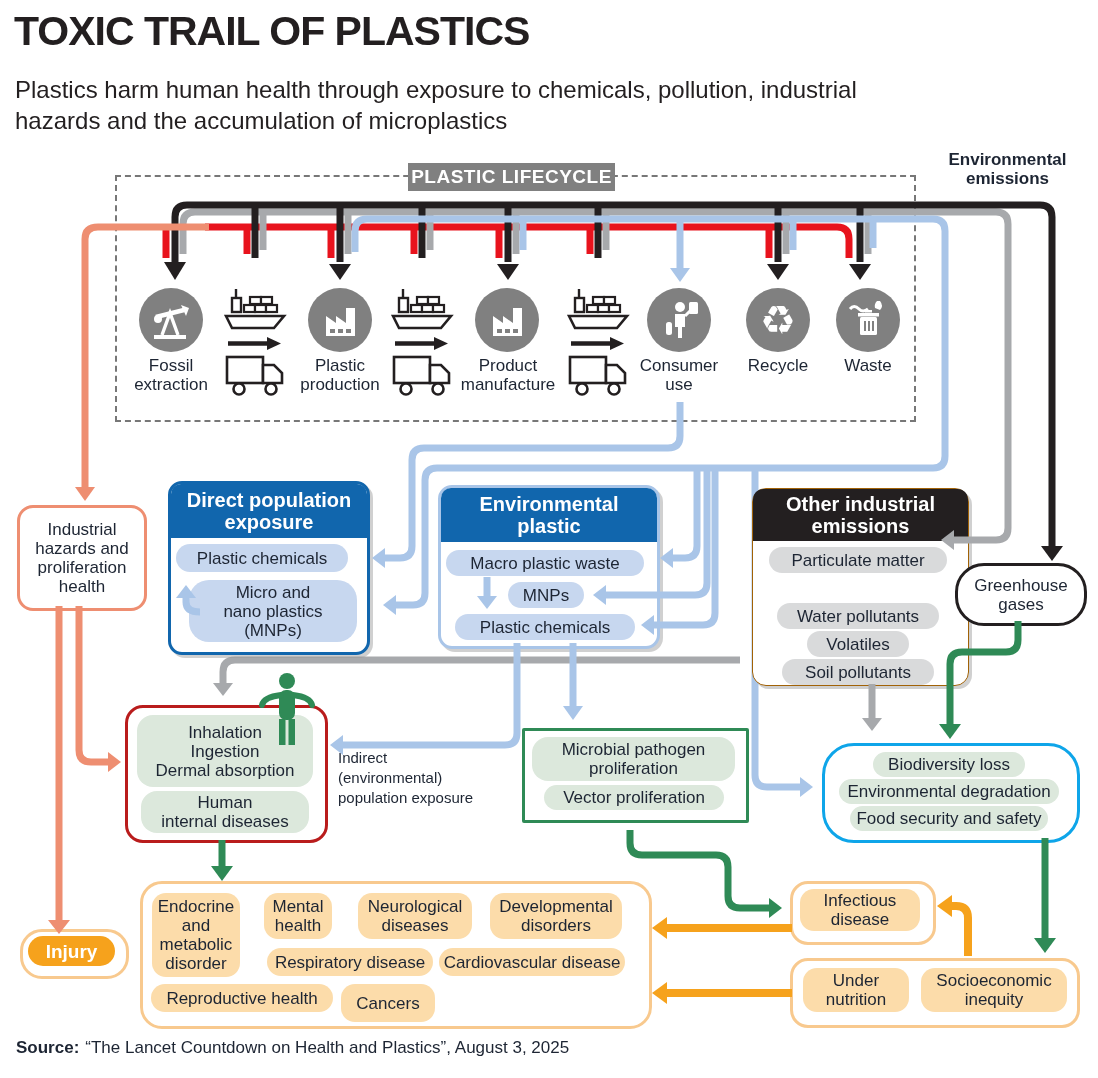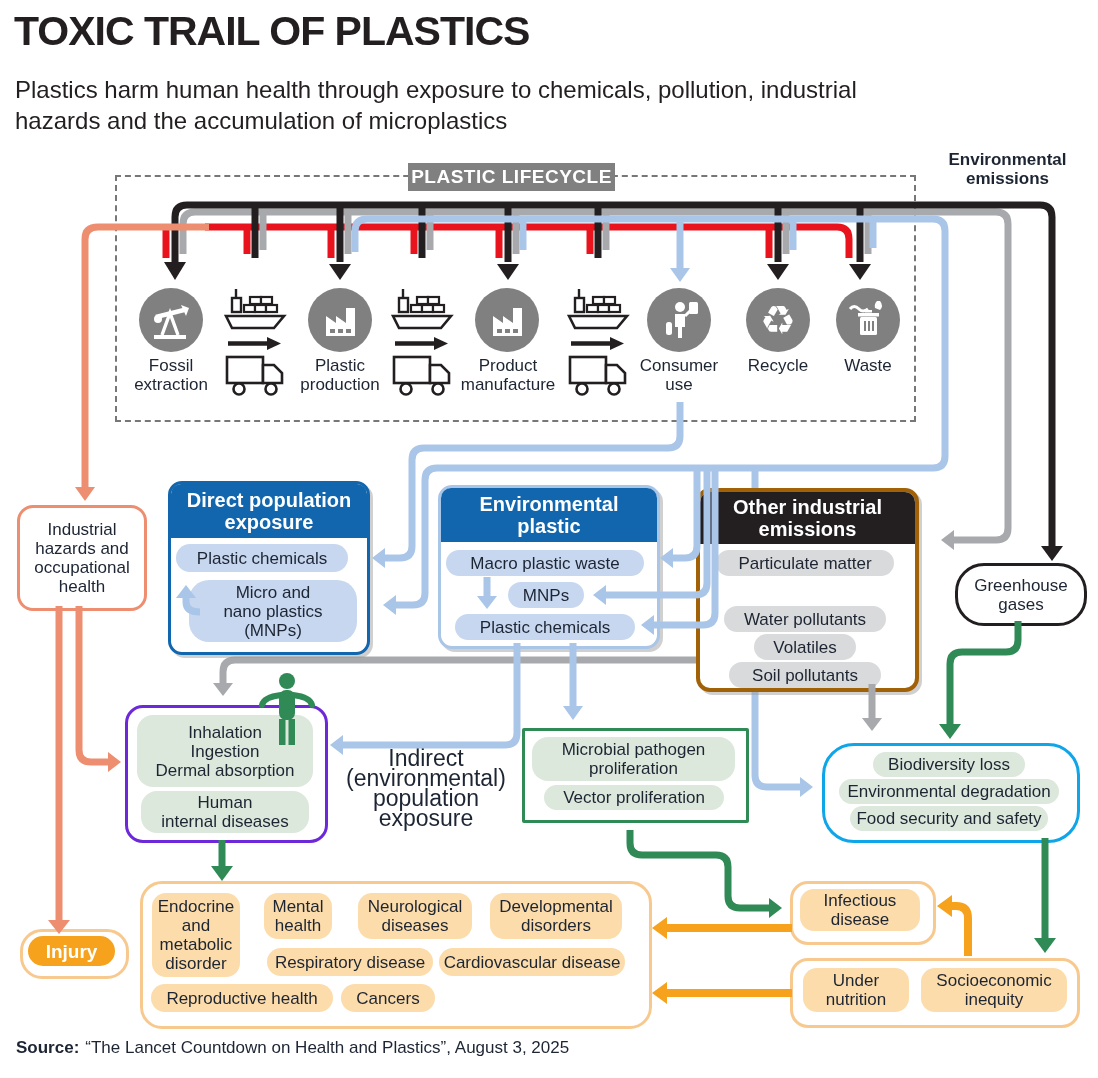--- a/index.html
+++ b/index.html
@@ -196,52 +196,52 @@
   </div>
 
   <div class="a hdr-box" style="left:438px;top:485px;width:216px;height:158px;border:3px solid #a9c5e8">
     <div class="hdr ctr pre" style="height:54px;background:#1166ad">Environmental
 plastic</div>
     <div class="a pill bluepill ctr" style="left:5px;top:62px;width:198px;height:26px">Macro plastic waste</div>
     <div class="a pill bluepill ctr" style="left:67px;top:94px;width:76px;height:26px">MNPs</div>
     <div class="a pill bluepill ctr" style="left:14px;top:126px;width:180px;height:26px">Plastic chemicals</div>
   </div>
 
-  <div class="a hdr-box" style="left:696px;top:488px;width:215px;height:196px;border:4px solid #a16207">
+  <div class="a hdr-box" style="left:752px;top:488px;width:215px;height:196px;border:1px solid #a16207">
     <div class="hdr ctr pre" style="height:52px;background:#231f20">Other industrial
 emissions</div>
     <div class="a pill graypill ctr" style="left:16px;top:58px;width:178px;height:26px">Particulate matter</div>
     <div class="a pill graypill ctr" style="left:24px;top:114px;width:162px;height:26px">Water pollutants</div>
     <div class="a pill graypill ctr" style="left:54px;top:142px;width:102px;height:26px">Volatiles</div>
     <div class="a pill graypill ctr" style="left:29px;top:170px;width:152px;height:26px">Soil pollutants</div>
   </div>
 
   <div class="a outline-box ctr pre" style="left:17px;top:505px;width:124px;height:100px;border:3px solid #ee8e71;border-radius:16px;font-size:17px;line-height:19px">Industrial
 hazards and
-occupational
+proliferation
 health</div>
   <div class="a outline-box ctr pre" style="left:955px;top:563px;width:126px;height:57px;border:3px solid #231f20;border-radius:29px;font-size:17px;line-height:19px">Greenhouse
 gases</div>
 
-  <div class="a outline-box" style="left:125px;top:705px;width:197px;height:132px;border:3px solid #6d28d9;border-radius:18px">
+  <div class="a outline-box" style="left:125px;top:705px;width:197px;height:132px;border:3px solid #b91c1c;border-radius:18px">
     <div class="a pill greenpill ctr pre" style="left:9px;top:7px;width:176px;height:72px">Inhalation
 Ingestion
 Dermal absorption</div>
     <div class="a pill greenpill ctr pre" style="left:13px;top:83px;width:168px;height:42px">Human
 internal diseases</div>
   </div>
   <svg id="person-icon" class="a" style="left:256px;top:672px" width="62" height="82" viewBox="0 0 62 82">
     <circle cx="31" cy="9" r="8" fill="#2f8a56"></circle>
     <rect x="23" y="18" width="16" height="30" rx="7" fill="#2f8a56"></rect>
     <path d="M25 23 Q8 25 6 33" stroke="#2f8a56" stroke-width="6" fill="none" stroke-linecap="round"></path>
     <path d="M37 23 Q54 25 56 33" stroke="#2f8a56" stroke-width="6" fill="none" stroke-linecap="round"></path>
     <rect x="23" y="47" width="6.5" height="26" fill="#2f8a56"></rect>
     <rect x="32.5" y="47" width="6.5" height="26" fill="#2f8a56"></rect>
   </svg>
-  <div class="a pre" style="left:338px;top:748px;width:176px;font-size:23px;line-height:20px;text-align:center;z-index:2">Indirect
+  <div class="a pre" style="left:338px;top:748px;width:176px;font-size:15px;line-height:20px;z-index:2">Indirect
 (environmental)
 population exposure</div>
 
   <div class="a outline-box" style="left:522px;top:728px;width:221px;height:89px;border:3px solid #2f8a56;border-radius:2px">
     <div class="a pill greenpill ctr pre" style="left:7px;top:6px;width:203px;height:44px">Microbial pathogen
 proliferation</div>
     <div class="a pill greenpill ctr" style="left:19px;top:54px;width:180px;height:25px">Vector proliferation</div>
   </div>
 
   <div class="a outline-box" style="left:822px;top:743px;width:252px;height:94px;border:3px solid #0ea5e9;border-radius:32px">
@@ -257,21 +257,21 @@
 disorder</div>
     <div class="a pill orangepill ctr pre" style="left:121px;top:9px;width:68px;height:46px">Mental
 health</div>
     <div class="a pill orangepill ctr pre" style="left:215px;top:9px;width:114px;height:46px">Neurological
 diseases</div>
     <div class="a pill orangepill ctr pre" style="left:347px;top:9px;width:132px;height:46px">Developmental
 disorders</div>
     <div class="a pill orangepill ctr" style="left:124px;top:64px;width:166px;height:28px">Respiratory disease</div>
     <div class="a pill orangepill ctr" style="left:296px;top:64px;width:186px;height:28px">Cardiovascular disease</div>
     <div class="a pill orangepill ctr" style="left:8px;top:100px;width:182px;height:28px">Reproductive health</div>
-    <div class="a pill orangepill ctr" style="left:198px;top:100px;width:94px;height:28px">Cancers</div>
+    <div class="a pill orangepill ctr" style="left:198px;top:100px;width:94px;height:38px">Cancers</div>
   </div>
 
   <div class="a outline-box" style="left:790px;top:881px;width:140px;height:58px;border:3px solid #f8c98e;border-radius:18px">
     <div class="a pill orangepill ctr pre" style="left:7px;top:5px;width:120px;height:42px">Infectious
 disease</div>
   </div>
 
   <div class="a outline-box" style="left:20px;top:929px;width:103px;height:44px;border:3px solid #f8c98e;border-radius:22px;z-index:2">
     <div class="a pill ctr" style="left:5px;top:4px;width:87px;height:30px;background:#f6a21c;color:#fff;font-weight:bold;font-size:19px;border-radius:15px">Injury</div>
   </div>

